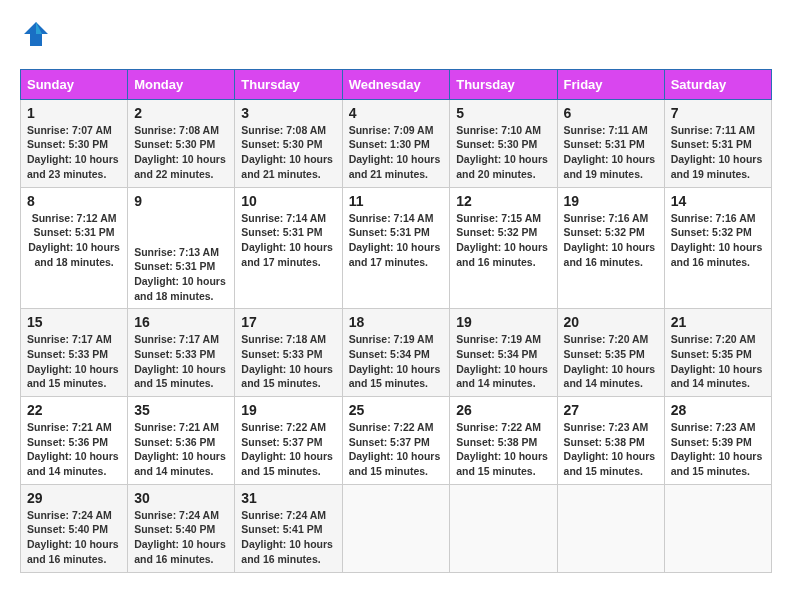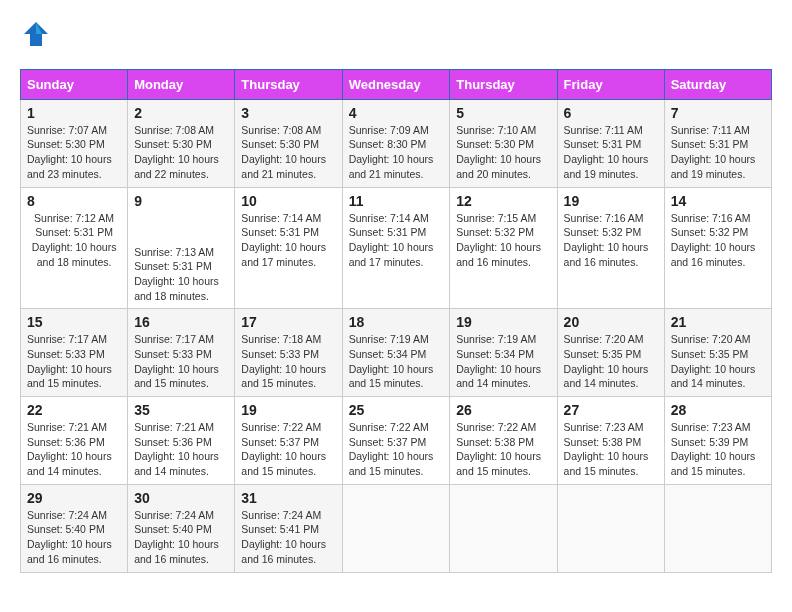--- a/index.html
+++ b/index.html
@@ -75,20 +75,21 @@
       font-size: 14px;
       font-weight: bold;
       color: #222;
       display: block;
       margin-bottom: 2px;
     }
     .day-info {
       color: #333;
       font-size: 10.5px;
       line-height: 1.4;
+      font-weight: bold;
     }
     .empty-cell {
       background: #f9f9f9 !important;
     }
   </style>
 </head>
 <body>
 
 <div class="header-area">
   <div class="logo">
@@ -141,21 +142,21 @@
         <td>
           <span class="day-num">3</span>
           <div class="day-info" style="white-space: pre-line;">Sunrise: 7:08 AM
 Sunset: 5:30 PM
 Daylight: 10 hours
 and 21 minutes.</div>
         </td>
         <td>
           <span class="day-num">4</span>
           <div class="day-info" style="white-space: pre-line;">Sunrise: 7:09 AM
-Sunset: 8:30 PM
+Sunset: 1:30 PM
 Daylight: 10 hours
 and 21 minutes.</div>
         </td>
         <td>
           <span class="day-num">5</span>
           <div class="day-info" style="white-space: pre-line;">Sunrise: 7:10 AM
 Sunset: 5:30 PM
 Daylight: 10 hours
 and 20 minutes.</div>
         </td>

